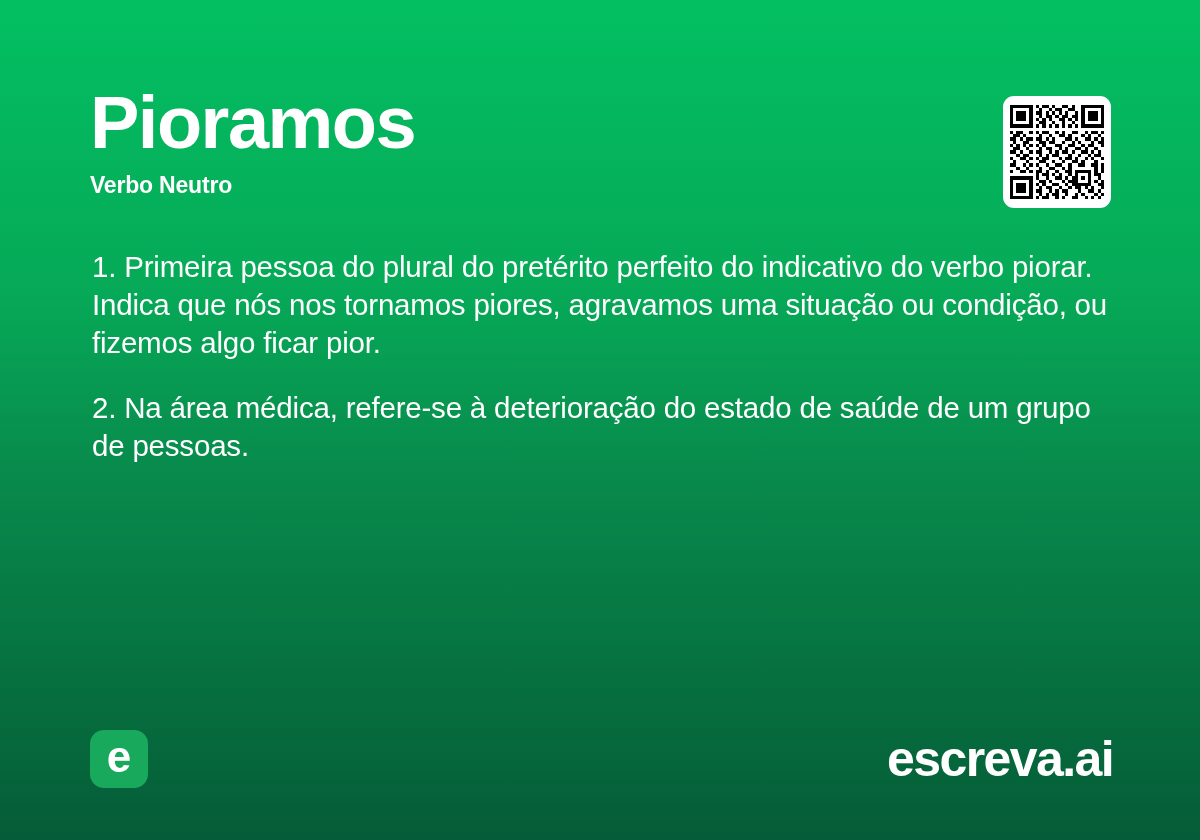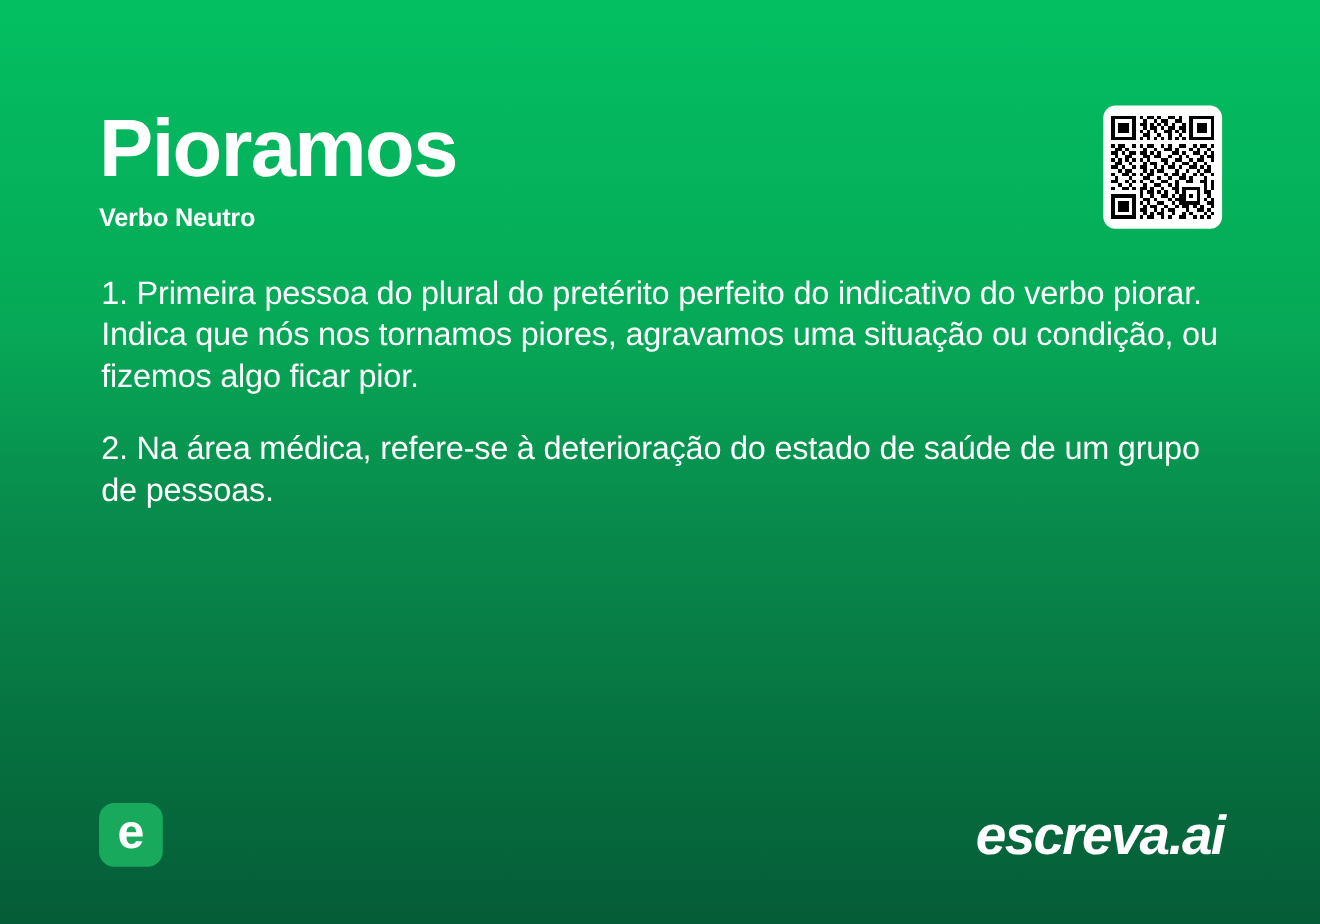--- a/index.html
+++ b/index.html
@@ -21,21 +21,21 @@
     box-sizing: border-box;
     background: linear-gradient(to bottom, #03bf62 0%, #07a355 38%, #089450 48%, #07norm 0%);
     background: linear-gradient(180deg, #03bf62 0%, #06a957 35%, #088c4d 55%, #06713f 80%, #055c38 100%);
     overflow: hidden;
   }
 
   
   .header {
     position: absolute;
     left: 90px;
-    top: 98px;
+    top: 86px;
     width: 880px;
   }
   .title {
     font-size: 74px;
     line-height: 1.0;
     font-weight: 700;
     color: #ffffff;
     letter-spacing: -1.5px;
     margin: 0;
     white-space: nowrap;
@@ -119,21 +119,20 @@
     position: absolute;
     right: 87px;
     top: 0;
     height: 58px;
     display: flex;
     align-items: center;
     color: #ffffff;
     font-size: 50px;
     font-weight: 700;
     letter-spacing: -1.6px;
-    font-style: italic;
   }
 </style>
 </head>
 <body>
 
 <div class="card">
 
   <div class="header">
     <h1 class="title">Pioramos</h1>
     <div class="subtitle">Verbo Neutro</div>

